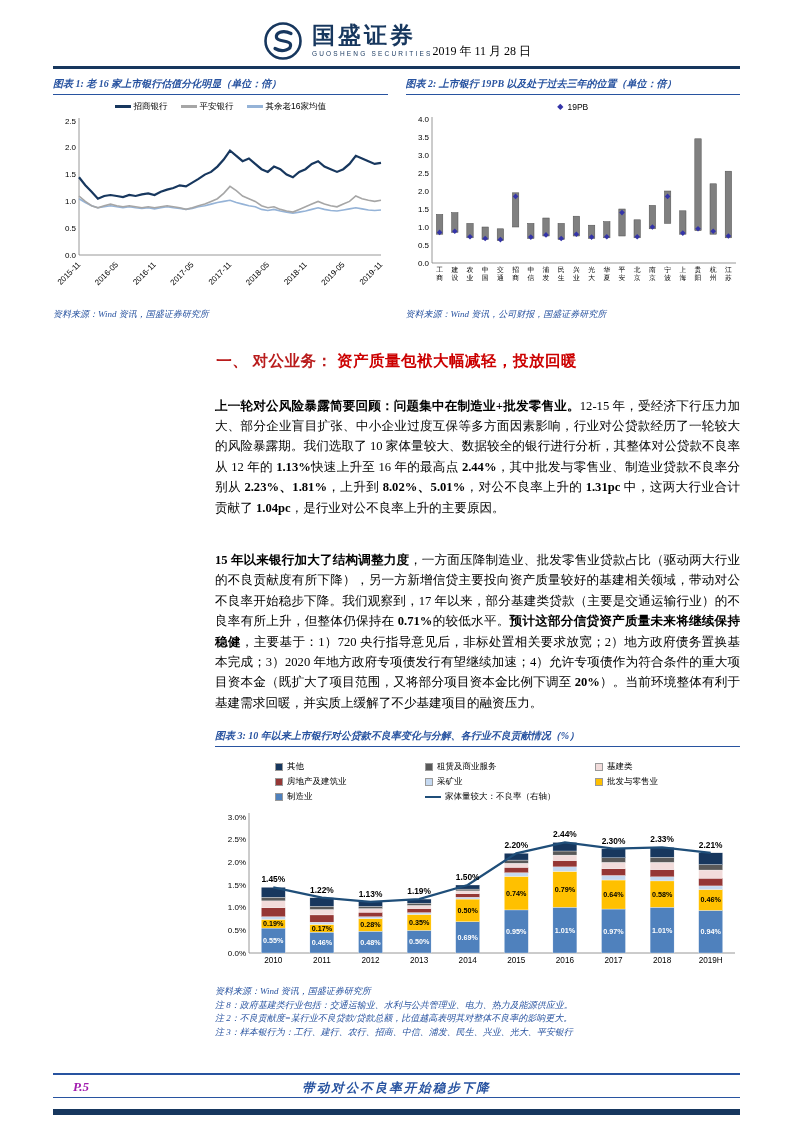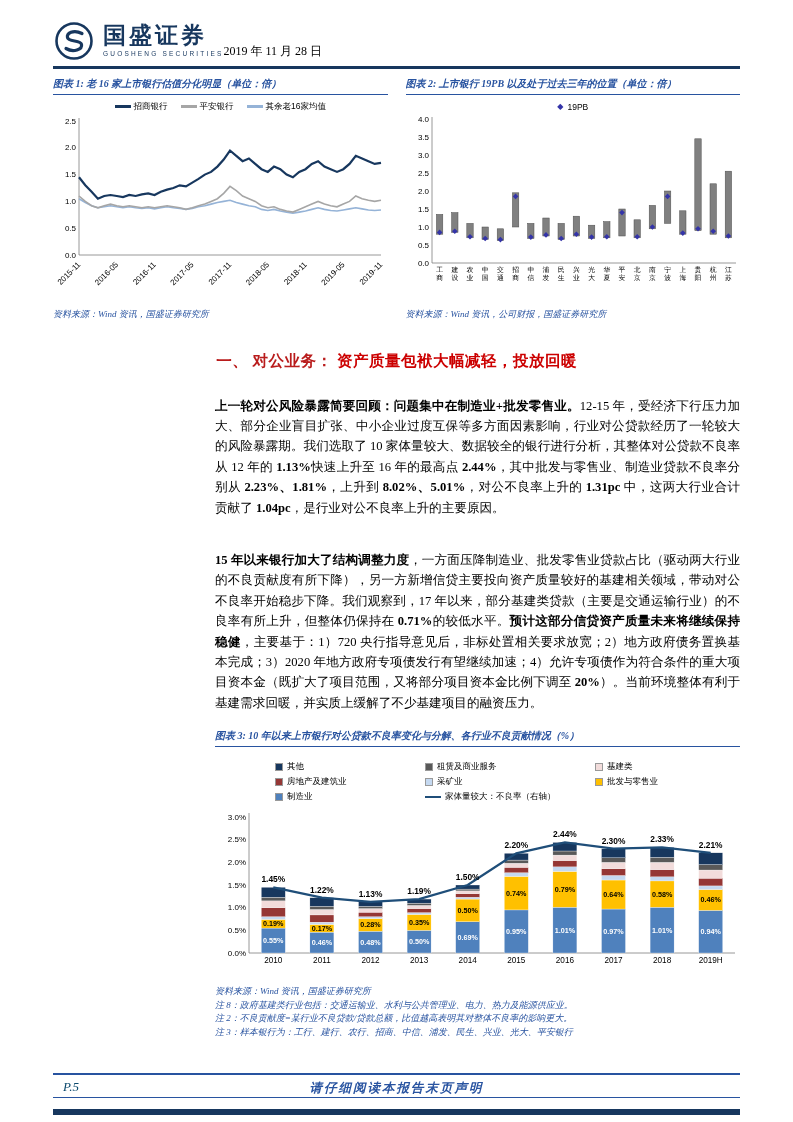--- a/index.html
+++ b/index.html
@@ -2,21 +2,21 @@
 <html><head>
 <meta charset="utf-8">
 <style>
   *{margin:0;padding:0;box-sizing:border-box}
   html,body{background:#fff}
   body{width:793px;height:1122px;position:relative;overflow:hidden;
        font-family:"Liberation Serif","DejaVu Serif",serif;color:#000}
   .page{padding:16px 53px 0 53px}
 
   
-  .hdr{display:flex;justify-content:flex-start;align-items:flex-end;height:46px}
+  .hdr{display:flex;justify-content:center;align-items:flex-end;height:46px}
   .brandwrap{display:flex;align-items:center;gap:8px}
   .brandtxt{display:flex;flex-direction:column;line-height:1}
   .brandcn{color:#17375E;font-weight:bold;font-size:23px;letter-spacing:3px;font-family:"Liberation Sans",sans-serif}
   .branden{color:#17375E;font-size:6.5px;letter-spacing:2.2px;margin-top:4px;font-family:"Liberation Sans",sans-serif}
   .date{font-size:12px;padding-bottom:2px}
   .toprule{height:2.6px;background:#17375E;margin-top:4px}
 
   
   .figrow{display:flex;gap:18px;margin-top:8px}
   .figcol{flex:1;min-width:0}
@@ -46,21 +46,21 @@
         font-size:8.5px;font-family:"Liberation Sans",sans-serif}
   .leg3 .item{display:flex;align-items:center;gap:4px;white-space:nowrap}
   .leg3 .box{width:8px;height:8px;display:inline-block}
   .leg3 .lin{width:16px;height:2.4px;display:inline-block}
   .notes{color:#2853A0;font-style:italic;font-size:9px;line-height:1.5;margin-top:2px}
 
   
   .footer{position:absolute;left:53px;right:53px;bottom:24px}
   .footline{height:1.5px;background:#2853A0}
   .footrow{position:relative;padding:4px 0 5px;height:22px}
-  .footpage{position:absolute;left:10px;top:4px;color:#0c4a6e;font-weight:normal;font-style:italic;font-size:13px}
+  .footpage{position:absolute;left:20px;top:4px;color:#a21caf;font-weight:bold;font-style:italic;font-size:13px}
   .footdisc{position:absolute;left:0;right:0;top:5px;text-align:center;color:#2853A0;
             font-weight:bold;font-style:italic;font-size:12.5px;letter-spacing:2px}
   .bottombar{position:absolute;left:53px;right:53px;bottom:7px;height:6px;background:#17375E}
 </style>
 </head>
 <body>
 
 <div class="page">
 
   <div class="hdr">
@@ -369,17 +369,17 @@
       <div>注 3：样本银行为：工行、建行、农行、招商、中信、浦发、民生、兴业、光大、平安银行</div>
     </div>
   </div>
 
 </div>
 
 <div class="footer">
   <div class="footline"></div>
   <div class="footrow">
     <span class="footpage">P.5</span>
-    <span class="footdisc">请仔细阅读本报告末页声明</span>
+    <span class="footdisc">带动对公不良率开始稳步下降</span>
   </div>
   <div class="footline"></div>
 </div>
 <div class="bottombar"></div>
 
 </body></html>

